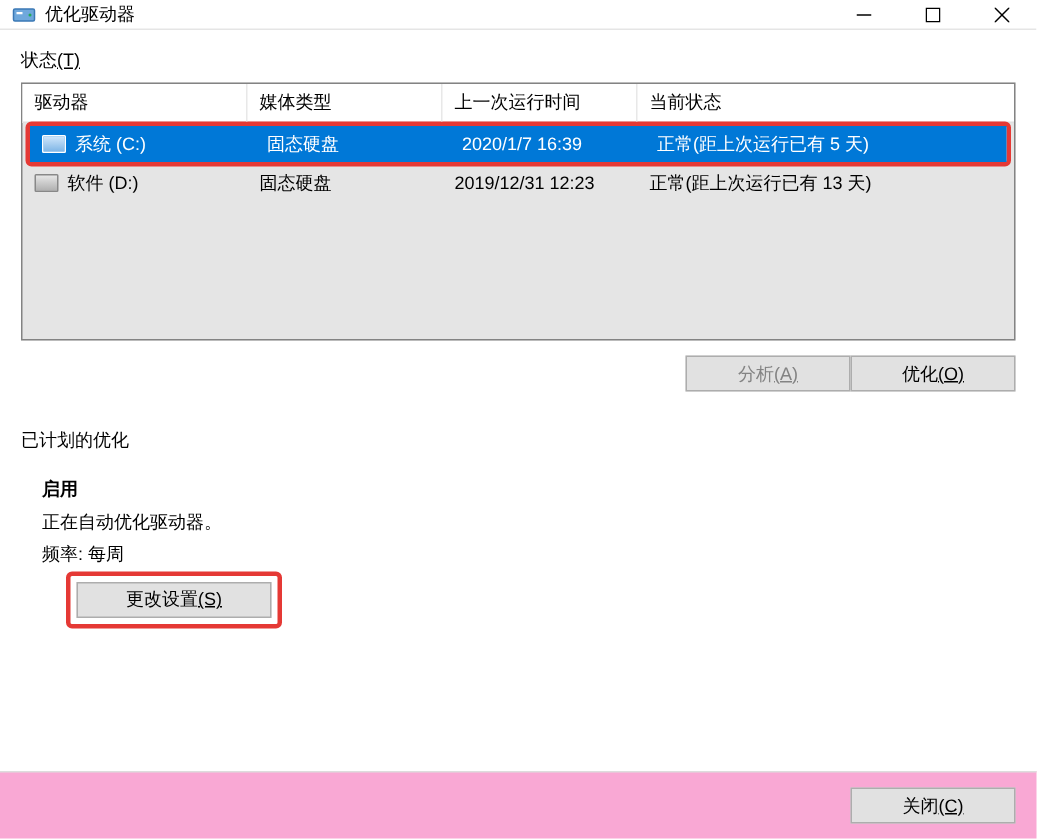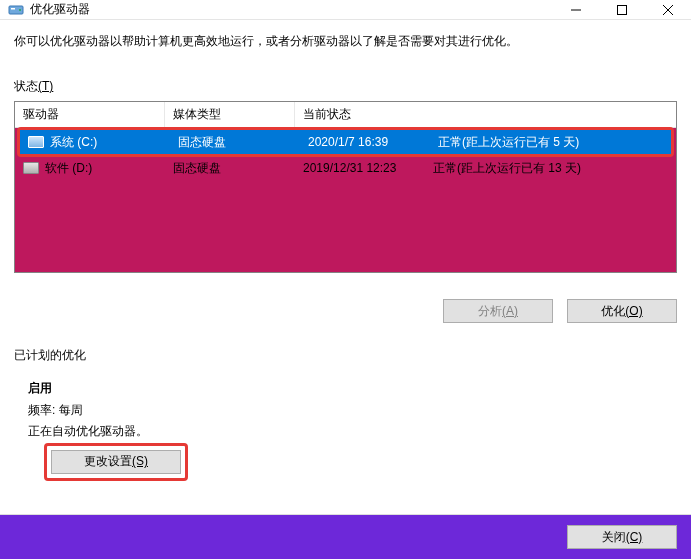--- a/index.html
+++ b/index.html
@@ -42,21 +42,21 @@
       margin-bottom: 28px;
       line-height: 1.5;
     }
     .status-label {
       margin-bottom: 6px;
     }
     .underline { text-decoration: underline; }
     .table-wrap {
       border: 1px solid #838383;
       height: 172px;
-      background: #be185d;
+      background: #e5e5e5;
     }
     .table-header {
       display: flex;
       background: #fff;
       border-bottom: 1px solid #e0e0e0;
     }
     .th {
       padding: 4px 8px;
       border-right: 1px solid #e8e8e8;
       font-weight: normal;
@@ -90,22 +90,22 @@
       border-radius: 1px;
     }
     .drive-icon-unsel {
       background: linear-gradient(#e6e6e6, #b0b0b0);
       border: 1px solid #888;
       border-radius: 1px;
     }
     .button-row {
       display: flex;
       justify-content: flex-end;
-      gap: 14px;
-      margin-top: 26px;
+      gap: 0;
+      margin-top: 10px;
       margin-bottom: 24px;
     }
     .btn {
       min-width: 110px;
       height: 24px;
       border: 1px solid #adadad;
       background: #e1e1e1;
       font-size: 12px;
       cursor: pointer;
       padding: 0 12px;
@@ -141,21 +141,21 @@
     }
     .footer {
       position: absolute;
       bottom: 0;
       left: 0;
       right: 0;
       border-top: 1px solid #ddd;
       display: flex;
       justify-content: flex-end;
       padding: 10px 14px;
-      background: #6d28d9;
+      background: #f9a8d4;
     }
   </style>
 </head>
 <body>
 
 <div class="titlebar">
   <span class="titlebar-icon">
     <svg viewBox="0 0 16 16" width="16" height="16">
       <rect x="1" y="4" width="14" height="8" rx="1" fill="#6fa8dc" stroke="#3b78b5"></rect>
       <rect x="3" y="6" width="4" height="1.5" fill="#fff"></rect>
@@ -177,30 +177,30 @@
     <div class="winbtn">
       <svg width="10" height="10">
           <line x1="0" y1="0" x2="10" y2="10" stroke="#000"></line>
           <line x1="10" y1="0" x2="0" y2="10" stroke="#000"></line>
         </svg>
     </div>
   </div>
 </div>
 
 <div class="content">
-  <div class="description">你可以优化驱动器以帮助计算机更高效地运行，或者分析驱动器以了解是否需要对其进行优化。</div>
 
   <div class="status-label">
     <span>状态</span><span class="underline">(T)</span>
   </div>
 
   <div class="table-wrap">
     <div class="table-header">
       <div class="th th1">驱动器</div>
       <div class="th th2">媒体类型</div>
+      <div class="th th3">上一次运行时间</div>
       <div class="th th4">当前状态</div>
     </div>
 
     <div class="highlight-red row-highlight-wrap">
       <div class="row selected">
         <div class="td td1">
           <span class="drive-icon drive-icon-sel"></span>
           <span>系统 (C:)</span>
         </div>
         <div class="td td2">固态硬盘</div>
@@ -227,24 +227,24 @@
     <button class="btn">
       <span>优化</span><span class="underline">(O)</span>
     </button>
   </div>
 
   <div class="section-title">已计划的优化</div>
 
   <div class="schedule-block">
     <div class="schedule-left">
       <div class="schedule-on">启用</div>
+      <div>正在自动优化驱动器。</div>
       <div>
         <span>频率:</span> <span>每周</span>
       </div>
-      <div>正在自动优化驱动器。</div>
     </div>
     <div class="highlight-red change-settings-wrap">
       <button class="btn" style="min-width:130px">
         <span>更改设置</span><span class="underline">(S)</span>
       </button>
     </div>
   </div>
 </div>
 
 <div class="footer">

